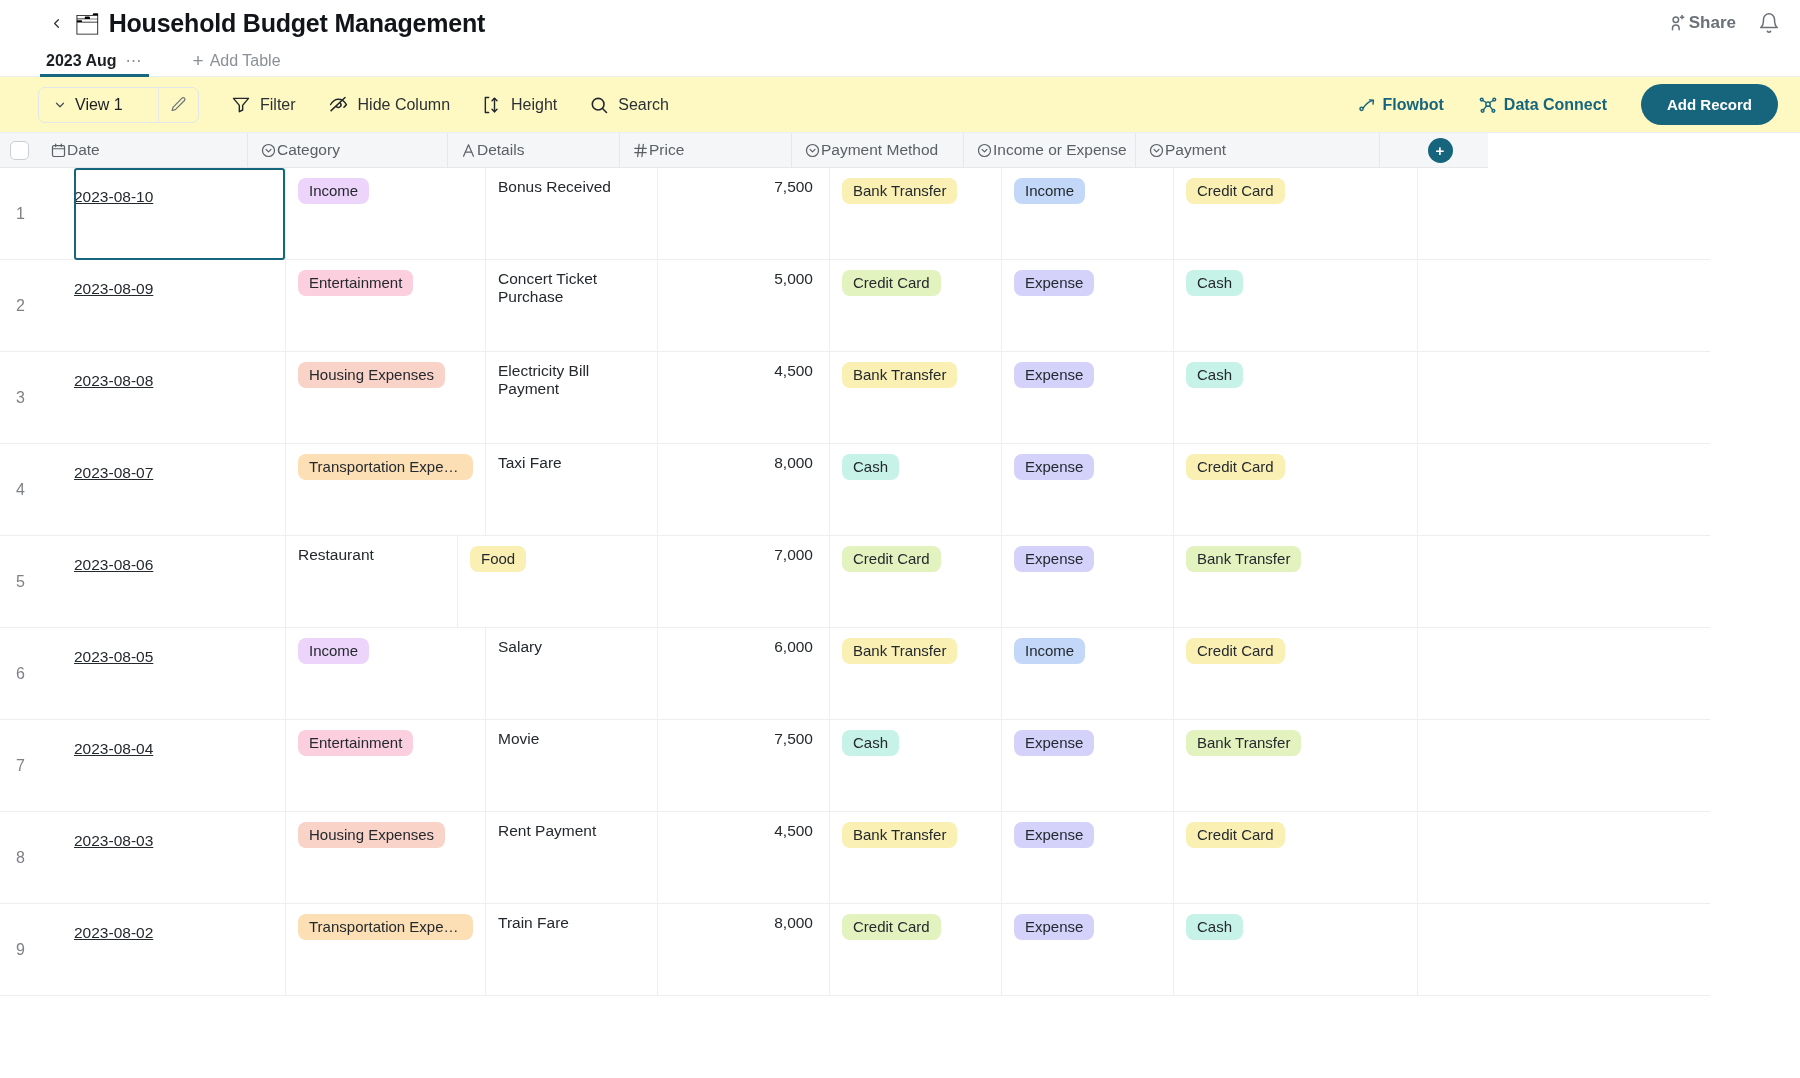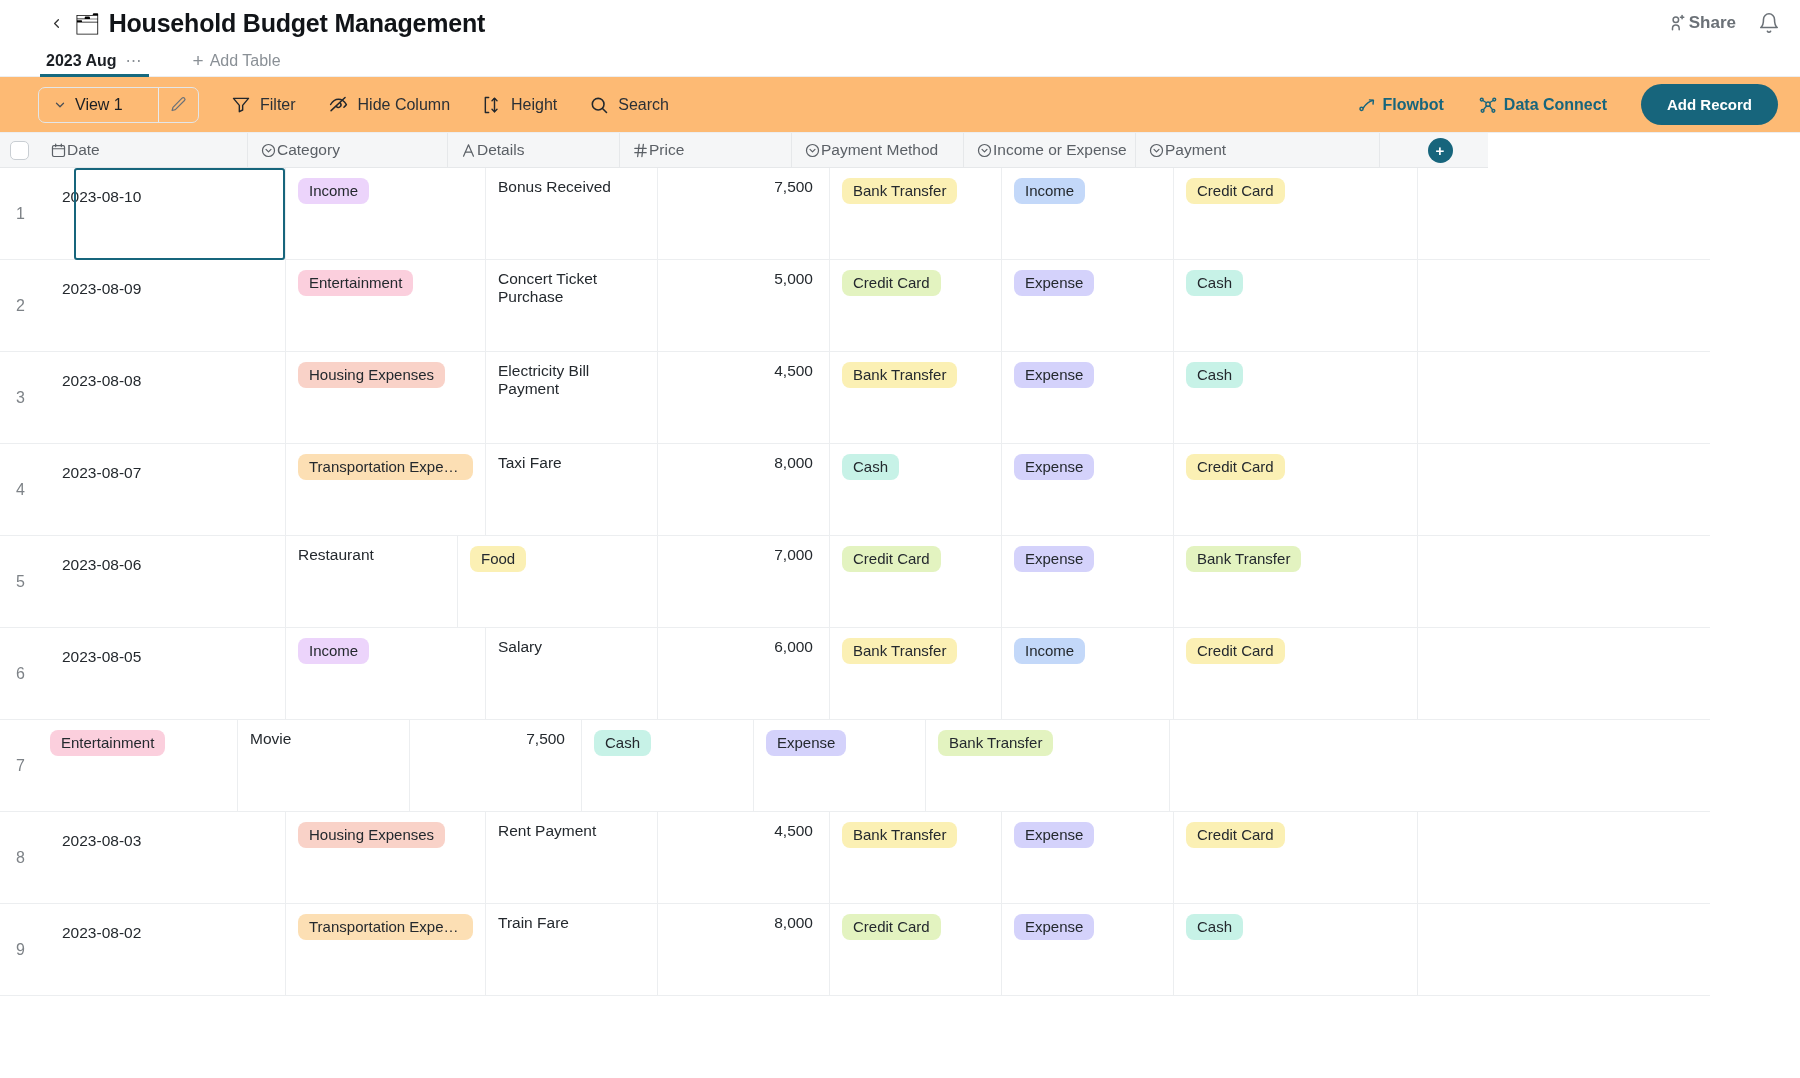--- a/index.html
+++ b/index.html
@@ -79,21 +79,21 @@
     cursor: pointer;
   }
   .plus-glyph { font-size: 19px; line-height: 14px; font-weight: 400; }
 
   
   .toolbar {
     height: 55px;
     display: flex;
     align-items: center;
     padding: 0 22px 0 38px;
-    background: #fdba74;
+    background: #fef9c3;
   }
   .view-pill {
     display: flex; align-items: center;
     height: 36px;
     border: 1px solid #e3e6e8;
     border-radius: 7px;
     overflow: hidden;
     cursor: pointer;
   }
   .view-pill-left {
@@ -218,24 +218,25 @@
     font-size: 16px;
     width: 38px;
   }
   .cell.datecell {
     width: 248px;
     padding-left: 0;
     display: flex; align-items: flex-start;
     border-right: 1px solid #eceef0;
   }
   .date-inner {
-    margin-left: 24px;
+    margin-left: 36px;
     padding-top: 10px;
     font-size: 15.5px;
     color: #24292e;
+    text-decoration: underline;
   }
   .cell.pricecell { text-align: right; padding-right: 16px; }
   .cell.selected::after {
     content: "";
     position: absolute;
     left: 36px; top: 0; right: 0; bottom: 0;
     border: 2px solid #17657c;
     border-radius: 3px;
     pointer-events: none;
   }
@@ -562,20 +563,23 @@
           <div class="cell c-cat"><span class="tag" style="background: rgb(236, 212, 251);">Income</span></div>
           <div class="cell c-det">Salary</div>
           <div class="cell c-price pricecell">6,000</div>
           <div class="cell c-pm"><span class="tag" style="background: rgb(251, 240, 180);">Bank Transfer</span></div>
           <div class="cell c-ie"><span class="tag" style="background: rgb(195, 216, 249);">Income</span></div>
           <div class="cell c-pay"><span class="tag" style="background: rgb(251, 240, 180);">Credit Card</span></div>
           <div class="cell c-addcol" style="border-right: none;"></div>
         </div>
         <div class="row">
           <div class="cell rownum">7</div>
+          <div class="cell datecell">
+            <div class="date-inner">2023-08-04</div>
+          </div>
           <div class="cell c-cat"><span class="tag" style="background: rgb(251, 207, 221);">Entertainment</span></div>
           <div class="cell c-det">Movie</div>
           <div class="cell c-price pricecell">7,500</div>
           <div class="cell c-pm"><span class="tag" style="background: rgb(199, 242, 231);">Cash</span></div>
           <div class="cell c-ie"><span class="tag" style="background: rgb(212, 210, 251);">Expense</span></div>
           <div class="cell c-pay"><span class="tag" style="background: rgb(227, 243, 192);">Bank Transfer</span></div>
           <div class="cell c-addcol" style="border-right: none;"></div>
         </div>
         <div class="row">
           <div class="cell rownum">8</div>

